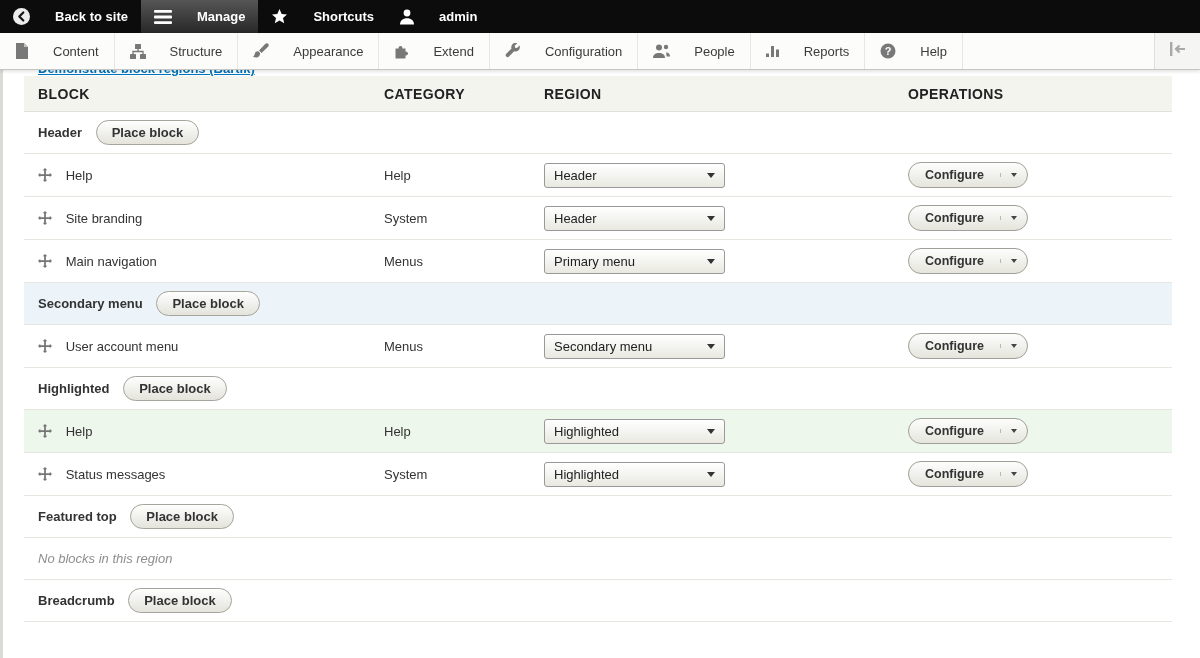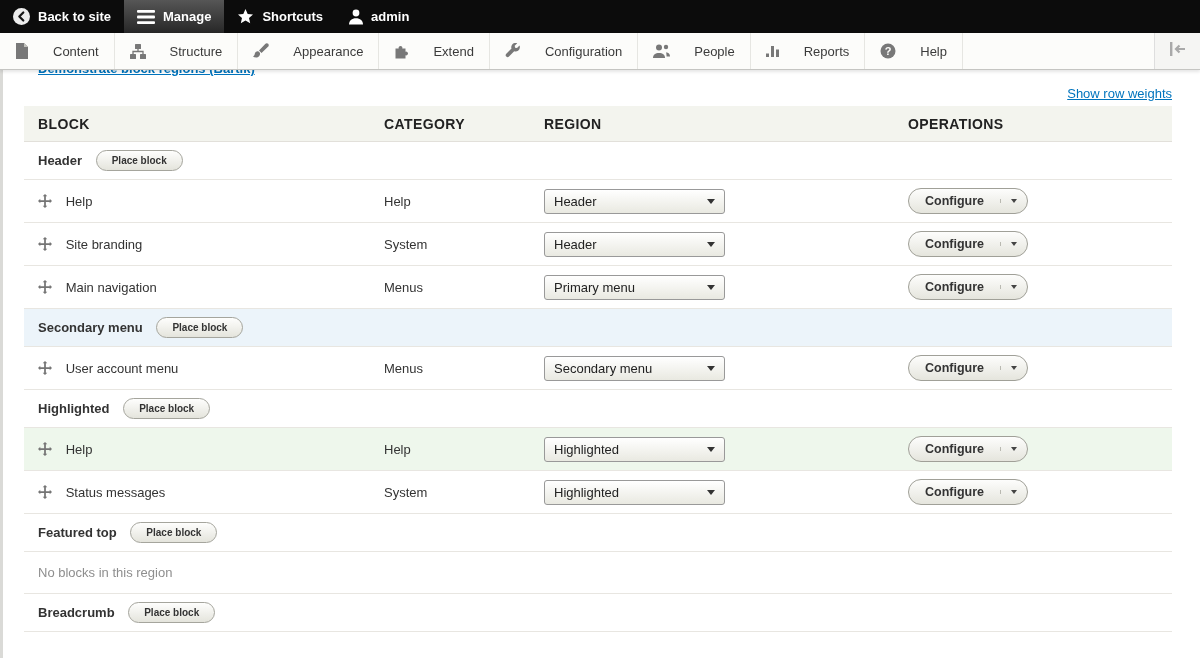--- a/index.html
+++ b/index.html
@@ -4,21 +4,21 @@
 <style>
   * { box-sizing: border-box; margin: 0; padding: 0; }
   html, body { width: 1200px; height: 658px; overflow: hidden; }
   body { font-family: "Liberation Sans", sans-serif; background: #fff; color: #333; }
 
   
   .topbar {
     height: 33px; background: #0c0c0c; display: flex; align-items: stretch;
     color: #fff; font-size: 13px; font-weight: bold;
   }
-  .topbar-item { display: flex; align-items: center; gap: 8px; padding: 8px 13px; cursor: pointer; }
+  .topbar-item { display: flex; align-items: center; gap: 25px; padding: 8px 13px; cursor: pointer; }
   .topbar-item.active { background: linear-gradient(#565656, #272727); }
   .topbar-item svg { display: block; }
 
   
   .adminbar {
     height: 37px; background: #fcfcfa; border-bottom: 1px solid #c5c5c2;
     box-shadow: 0 2px 3px rgba(0,0,0,0.10); display: flex; align-items: stretch;
     position: relative; z-index: 5;
   }
   .adminbar-item {
@@ -51,29 +51,29 @@
     border-bottom: 1px solid #e2e0da;
   }
   thead th.first { padding-left: 14px; }
   tbody tr { border-bottom: 1px solid #e8e6e1; }
   tbody tr.group-row td { padding: 8px 14px; }
   tbody tr.group-row.blue { background: #ecf4fa; padding-left: 12px; }
   tbody tr.block-row.green { background: #eef7ec; }
   .group-title { font-weight: bold; font-size: 13px; vertical-align: middle; }
   tbody tr.block-row td { padding: 8px 12px 8px 24px; }
   tbody tr.block-row td.cell-block { padding-left: 14px; }
-  tbody tr.empty-row td { padding: 13px 14px; color: #8e8e8e; }
+  tbody tr.empty-row td { padding: 13px 14px; font-style: italic; color: #8e8e8e; }
 
   .drag { display: inline-block; width: 14px; height: 14px; margin-right: 10px;
           vertical-align: -2px; cursor: move; }
   .drag svg { display: block; }
 
   .pill {
     display: inline-block; margin-left: 10px; padding: 4px 15px;
-    font-family: "Liberation Sans", sans-serif; font-size: 10px; font-weight: bold; color: #333;
+    font-family: "Liberation Sans", sans-serif; font-size: 13px; font-weight: bold; color: #333;
     background: linear-gradient(#fefefd, #e4e4dc); border: 1px solid #a5a59d;
     border-radius: 13px; cursor: pointer; vertical-align: middle;
   }
 
   .selectbox {
     width: 181px; height: 25px; display: flex; align-items: center; justify-content: space-between;
     padding: 0 9px; background: linear-gradient(#ffffff, #e9e9e1); border: 1px solid #999;
     border-radius: 3px; cursor: pointer; font-size: 13px; color: #222;
   }
   .caret-down { width: 0; height: 0; border-left: 4px solid transparent;
@@ -224,23 +224,20 @@
   </div>
 </div>
 
 <div class="content">
   <div class="edge-strip"></div>
 
   <div class="demo-clip">
     <a class="demo-link">Demonstrate block regions (Bartik)</a>
   </div>
 
-  <div class="weights-row">
-    <a class="weights-link">Show row weights</a>
-  </div>
 
   <table class="blocks">
     <colgroup>
         <col style="width:336px">
         <col style="width:160px">
         <col style="width:364px">
         <col style="width:288px">
       </colgroup>
     <thead>
       <tr>

